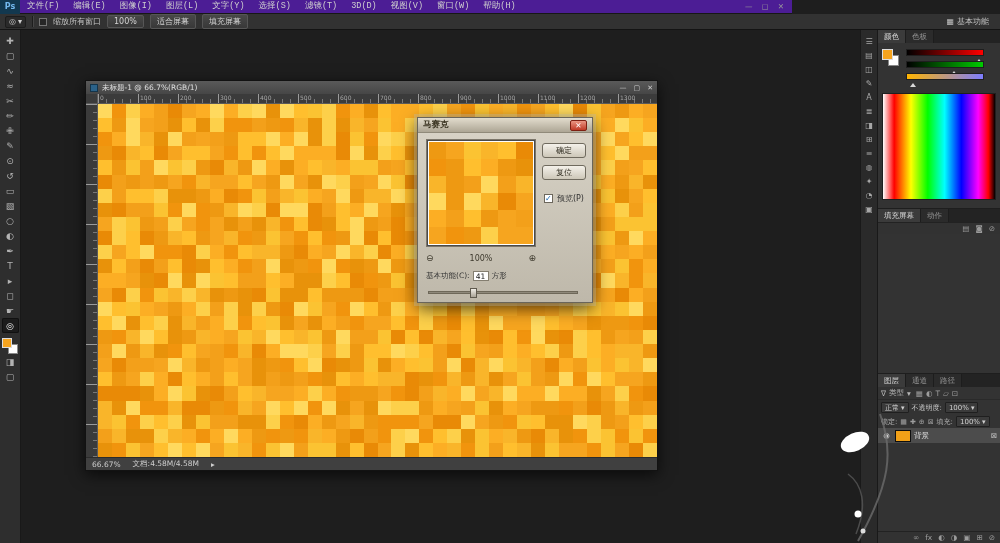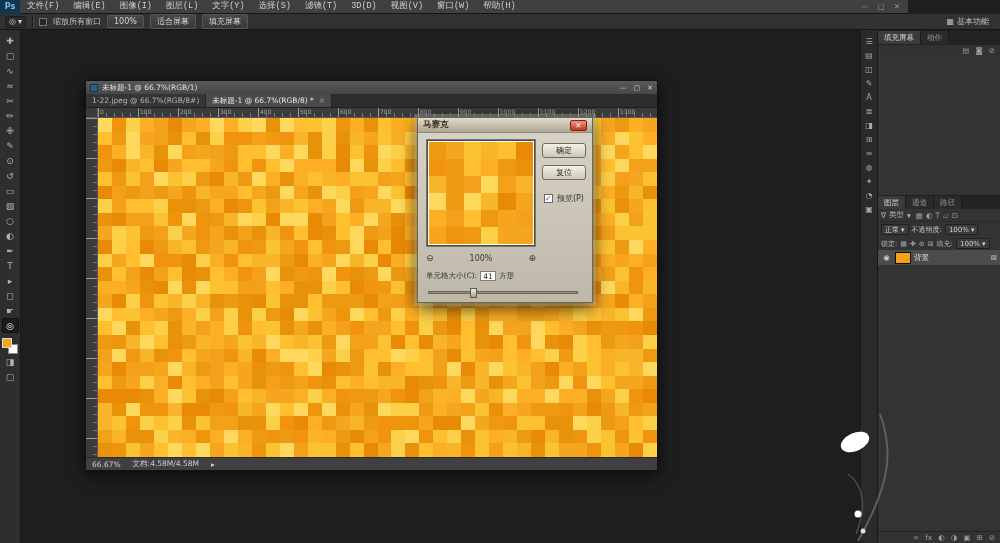--- a/index.html
+++ b/index.html
@@ -5,22 +5,22 @@
   * { margin:0; padding:0; box-sizing:border-box; }
   html { background:#000; }
   body {
     width:1000px; height:543px; position:relative; overflow:hidden;
     background:#1e1e1e; color:#c8c8c8;
     font-family:"DejaVu Sans","Liberation Sans",sans-serif; font-size:9px;
   }
   button { font:inherit; color:inherit; background:none; border:none; cursor:pointer; }
 
   
-  .menubar { position:absolute; left:0; top:0; width:908px; height:14px;
-    background:#404040; border-bottom:1px solid #171717; display:flex; align-items:center; }
+  .menubar { position:absolute; left:0; top:0; width:792px; height:14px;
+    background:#4c1d95; border-bottom:1px solid #171717; display:flex; align-items:center; }
   .ps-logo { width:20px; height:14px; background:#12384f; color:#74b9ee;
     font-size:8px; font-weight:bold; display:flex; align-items:center; justify-content:center; }
   .menu-items { display:flex;font-family:Liberation Mono, monospace; }
   .menu-item { padding:0 7px; line-height:13px; font-size:8.5px; color:#cfcfcf; cursor:default; }
   .win-controls { margin-left:auto; display:flex; gap:9px; padding-right:8px; font-size:7.5px; color:#9a9a9a; }
 
   
   .optionsbar { position:absolute; left:0; top:14px; width:1000px; height:16px;
     background:#323232; border-bottom:1px solid #141414; display:flex; align-items:center;
     gap:6px; padding:0 5px; font-size:8px; }
@@ -251,29 +251,20 @@
 <section class="doc-window">
   <div class="doc-titlebar">
     <span class="doc-title-icon"></span>
     <span>未标题-1 @ 66.7%(RGB/1)</span>
     <div class="doc-controls">
       <span>—</span>
       <span>▢</span>
       <span>✕</span>
     </div>
   </div>
-  <div class="doc-tabs" id="doc-tabs">
-      <div class="doc-tab">
-        <span>1-22.jpeg @ 66.7%(RGB/8#)</span>
-      </div>
-      <div class="doc-tab active">
-        <span>未标题-1 @ 66.7%(RGB/8) *</span>
-        <span class="tab-close">×</span>
-      </div>
-    </div>
   <div class="ruler-row">
     <div class="ruler-corner"></div>
     <div class="ruler-top" id="ruler-top">
         <span class="ruler-num" style="left: 2px;">0</span>
         <span class="ruler-num" style="left: 42px;">100</span>
         <span class="ruler-num" style="left: 82px;">200</span>
         <span class="ruler-num" style="left: 122px;">300</span>
         <span class="ruler-num" style="left: 162px;">400</span>
         <span class="ruler-num" style="left: 202px;">500</span>
         <span class="ruler-num" style="left: 242px;">600</span>
@@ -1351,21 +1342,21 @@
     <label class="preview-check">
       <span class="checkbox">✓</span>
       <span>预览(P)</span>
     </label>
     <div class="zoom-row">
       <span>⊖</span>
       <span class="pct">100%</span>
       <span>⊕</span>
     </div>
     <div class="param-row">
-      <span>单元格大小(C):</span>
+      <span>基本功能(C):</span>
       <span class="value-box">41</span>
       <span>方形</span>
     </div>
     <div class="slider-track">
       <div class="slider-handle" id="slider-handle" style="left: 28%;"></div>
     </div>
   </div>
 </section>
 
 <aside class="dock-strip" id="dock-icons">
@@ -1378,20 +1369,44 @@
     <div class="dock-icon">◨</div>
     <div class="dock-icon">⊞</div>
     <div class="dock-icon">≡</div>
     <div class="dock-icon">◍</div>
     <div class="dock-icon">✦</div>
     <div class="dock-icon">◔</div>
     <div class="dock-icon">▣</div>
   </aside>
 
 <aside class="panels">
+  <div class="color-panel">
+    <div class="panel-tabs" id="color-tabs">
+        <span class="panel-tab active">颜色</span>
+        <span class="panel-tab">色板</span>
+      </div>
+    <div class="cp-top">
+      <div class="cp-chips">
+        <div class="cp-fg" id="cp-fg" style="background: rgb(246, 164, 30);"></div>
+        <div class="cp-bg" id="cp-bg" style="background: rgb(255, 255, 255);"></div>
+      </div>
+      <div class="cp-sliders" id="cp-sliders">
+          <div class="cp-slider r">
+            <div class="cp-marker" style="left: 95%;"></div>
+          </div>
+          <div class="cp-slider g">
+            <div class="cp-marker" style="left: 62%;"></div>
+          </div>
+          <div class="cp-slider b">
+            <div class="cp-marker" style="left: 8%;"></div>
+          </div>
+        </div>
+    </div>
+    <div class="spectrum"></div>
+  </div>
 
   <div class="history-panel">
     <div class="panel-tabs" id="history-tabs">
         <span class="panel-tab active">填充屏幕</span>
         <span class="panel-tab">动作</span>
       </div>
     <div class="panel-footer" id="history-footer">
         <span class="pf-icon">▤</span>
         <span class="pf-icon">◙</span>
         <span class="pf-icon">⊘</span>

